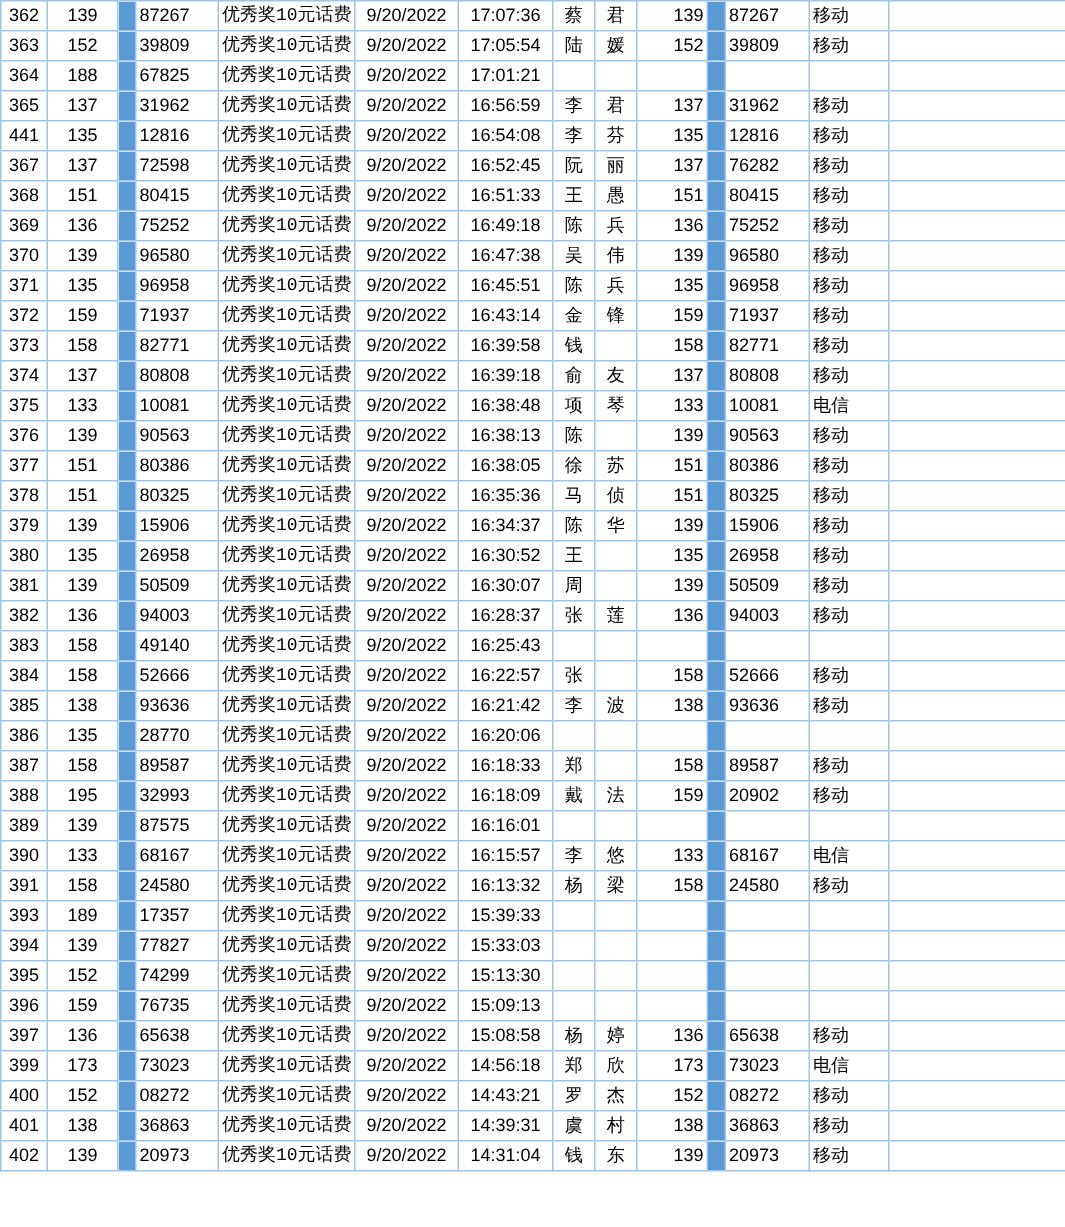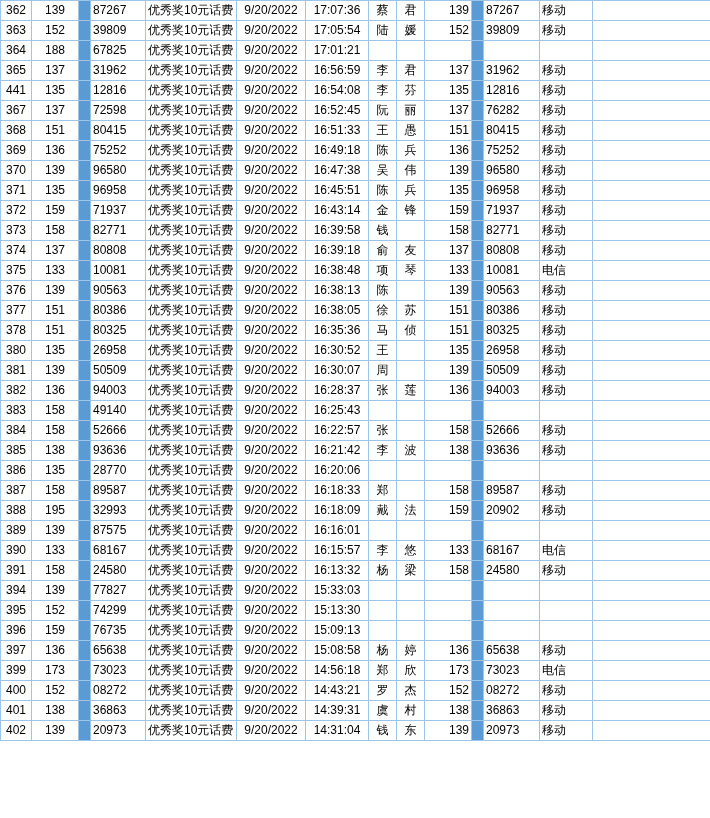--- a/index.html
+++ b/index.html
@@ -49,21 +49,21 @@
   col.c-carrier{ width: 53px; }
   col.c-tail   { width: 118px; }
 
   td.rownum {
     text-align: center;
     color: #000000;
     background: #ffffff;
   }
   td.pre { text-align: center; }
   td.num1 { text-align: left; }
-  td.prize { text-align: left; }
+  td.prize { text-align: left; font-family: Liberation Mono, monospace; }
   td.date { text-align: center; }
   td.time { text-align: center; }
   td.sur { text-align: center; }
   td.given { text-align: center; }
   td.num2 { text-align: right; padding-right: 4px; }
   td.num3 { text-align: left; }
   td.carrier { text-align: left; }
   td.tail { border: none; background: #ffffff; }
 
   
@@ -363,20 +363,36 @@
           <td class="time">16:35:36</td>
           <td class="sur">马</td>
           <td class="given">侦</td>
           <td class="num2">151</td>
           <td class="band"></td>
           <td class="num3">80325</td>
           <td class="carrier">移动</td>
           <td class="tail"></td>
         </tr>
         <tr class="row">
+          <td class="rownum">379</td>
+          <td class="pre">139</td>
+          <td class="band"></td>
+          <td class="num1">15906</td>
+          <td class="prize">优秀奖10元话费</td>
+          <td class="date">9/20/2022</td>
+          <td class="time">16:34:37</td>
+          <td class="sur">陈</td>
+          <td class="given">华</td>
+          <td class="num2">139</td>
+          <td class="band"></td>
+          <td class="num3">15906</td>
+          <td class="carrier">移动</td>
+          <td class="tail"></td>
+        </tr>
+        <tr class="row">
           <td class="rownum">380</td>
           <td class="pre">135</td>
           <td class="band"></td>
           <td class="num1">26958</td>
           <td class="prize">优秀奖10元话费</td>
           <td class="date">9/20/2022</td>
           <td class="time">16:30:52</td>
           <td class="sur">王</td>
           <td class="given"></td>
           <td class="num2">135</td>
@@ -552,20 +568,36 @@
           <td class="num1">24580</td>
           <td class="prize">优秀奖10元话费</td>
           <td class="date">9/20/2022</td>
           <td class="time">16:13:32</td>
           <td class="sur">杨</td>
           <td class="given">梁</td>
           <td class="num2">158</td>
           <td class="band"></td>
           <td class="num3">24580</td>
           <td class="carrier">移动</td>
+          <td class="tail"></td>
+        </tr>
+        <tr class="row">
+          <td class="rownum">393</td>
+          <td class="pre">189</td>
+          <td class="band"></td>
+          <td class="num1">17357</td>
+          <td class="prize">优秀奖10元话费</td>
+          <td class="date">9/20/2022</td>
+          <td class="time">15:39:33</td>
+          <td class="sur"></td>
+          <td class="given"></td>
+          <td class="num2"></td>
+          <td class="band"></td>
+          <td class="num3"></td>
+          <td class="carrier"></td>
           <td class="tail"></td>
         </tr>
         <tr class="row">
           <td class="rownum">394</td>
           <td class="pre">139</td>
           <td class="band"></td>
           <td class="num1">77827</td>
           <td class="prize">优秀奖10元话费</td>
           <td class="date">9/20/2022</td>
           <td class="time">15:33:03</td>

